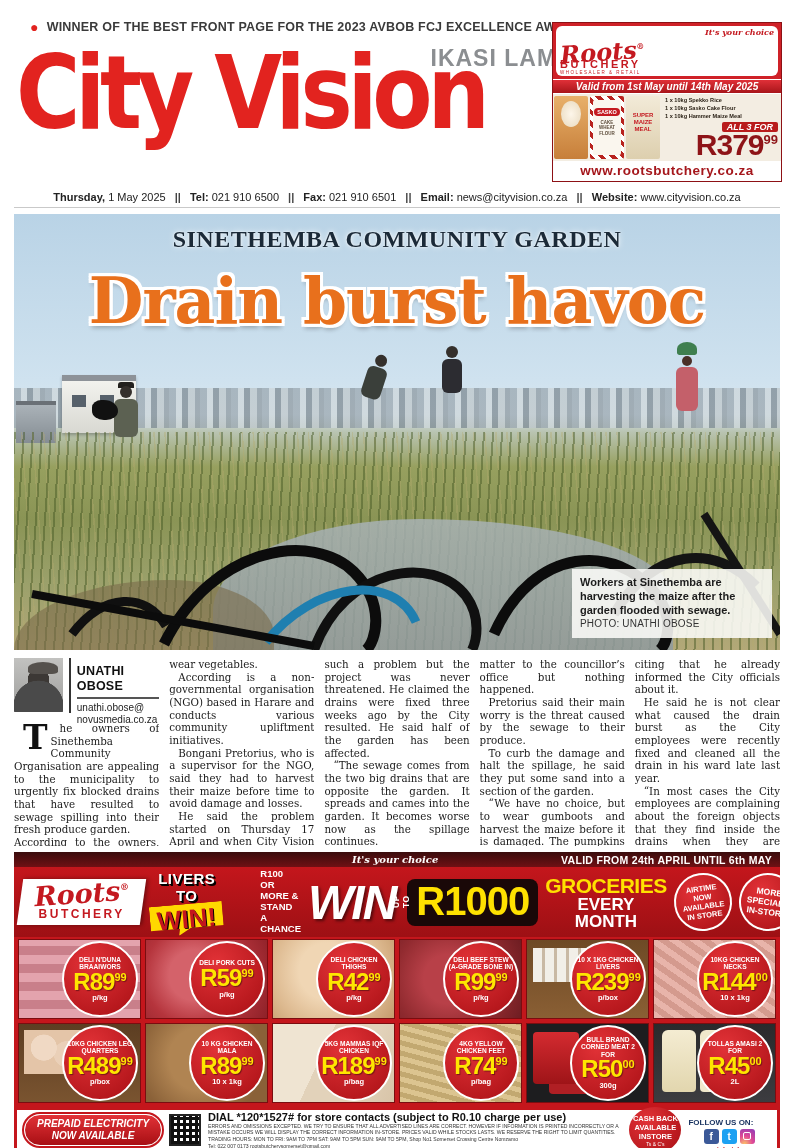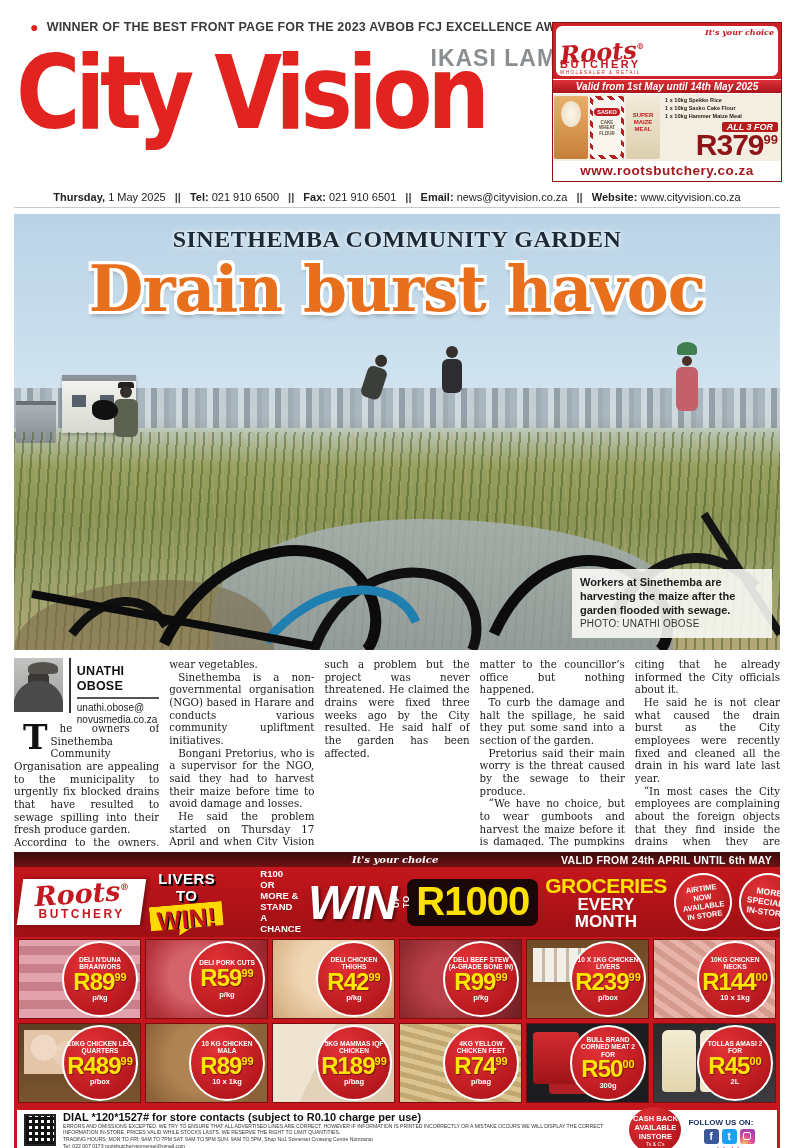--- a/index.html
+++ b/index.html
@@ -69,21 +69,21 @@
   .p-body { width:24px; height:38px; border-radius:6px; margin-top:1px; }
   .p1 .p-body { background:#5c6152; }
   .p1 .p-bag { position:absolute; left:-22px; top:18px; width:26px; height:20px; background:#111; border-radius:40% 60% 50% 50%; }
   .p2 { transform:rotate(18deg); }
   .p2 .p-body { background:#3a3f3a; width:20px; height:32px; }
   .p3 .p-body { background:#2c2c31; width:20px; height:34px; }
   .p4 .p-bucket { width:20px; height:13px; background:#3f7f4f; border-radius:50% 50% 20% 20%; margin:0 auto 1px; }
   .p4 .p-head { background:#4a3028; width:10px; height:10px; }
   .p4 .p-body { background:#c4606a; width:22px; height:44px; }
   .kicker { position:absolute; top:12px; left:0; right:0; text-align:center; font-family:"Liberation Serif", serif; font-weight:bold; font-size:24px; letter-spacing:.5px; color:#1b2a38; text-shadow:0 0 6px rgba(255,255,255,.9), 0 0 2px rgba(255,255,255,.9); }
-  .headline { position:absolute; top:38px; left:0; right:0; text-align:center; font-family:"DejaVu Serif", serif; font-weight:bold; font-size:63px; color:#e8701c; letter-spacing:-1px; white-space:nowrap;
+  .headline { position:absolute; top:50px; left:0; right:0; text-align:center; font-family:"DejaVu Serif", serif; font-weight:bold; font-size:63px; color:#e8701c; letter-spacing:-1px; white-space:nowrap;
     text-shadow:-3px -3px 0 #fff,3px -3px 0 #fff,-3px 3px 0 #fff,3px 3px 0 #fff,0 -3px 0 #fff,0 3px 0 #fff,-3px 0 0 #fff,3px 0 0 #fff, 0 5px 4px rgba(0,0,0,.25); }
   .caption-box { position:absolute; right:8px; bottom:12px; width:200px; background:rgba(252,252,248,.88); padding:7px 8px; font-size:11px; line-height:1.25; color:#1c1c1c; font-weight:bold; }
   .caption-box .credit { font-weight:normal; font-size:10px; color:#333; letter-spacing:.2px; }
 
   
   .article { margin:8px 14px 0; display:flex; gap:10px; height:188px; overflow:hidden; }
   .col { flex:1; font-family:"DejaVu Serif", serif; font-size:10.3px; line-height:1.23; color:#1a1a1a; text-align:justify; overflow:hidden; }
   .col p { text-indent:9px; margin:0; }
   .col p:first-child { text-indent:0; }
   .byline { display:flex; gap:6px; height:56px; margin-bottom:8px; border-bottom:1px solid #fff; }
@@ -292,31 +292,32 @@
           </div>
         </div>
       </div>
       <p><span class="dropcap">T</span><span>he owners of Sinethemba Community Organisation are appealing to the municipality to urgently fix blocked drains that have resulted to sewage spilling into their fresh produce garden.</span></p>
       <div id="col1">
           <p>According to the owners, the damage has made the site inaccessible and caused some damage to</p>
         </div>
     </div>
     <div class="col" id="col2">
         <p>wear vegetables.</p>
-        <p>Sinethemba is a non-governmental organisation (NGO) based in Harare and conducts various community upliftment initiatives.</p>
+        <p>According is a non-governmental organisation (NGO) based in Harare and conducts various community upliftment initiatives.</p>
         <p>Bongani Pretorius, who is a supervisor for the NGO, said they had to harvest their maize before time to avoid damage and losses.</p>
         <p>He said the problem started on Thursday 17 April and when City Vision visited the project on Friday 25 April, the garden was still covered in sewage.</p>
       </div>
     <div class="col" id="col3">
         <p>such a problem but the project was never threatened. He claimed the drains were fixed three weeks ago by the City resulted. He said half of the garden has been affected.</p>
+        <p>“The sewage comes from the two big drains that are opposite the garden. It spreads and cames into the garden. It becomes worse now as the spillage continues.</p>
       </div>
     <div class="col" id="col4">
         <p>matter to the councillor’s office but nothing happened.</p>
+        <p>Pretorius said their main worry is the threat caused by the sewage to their produce.</p>
         <p>To curb the damage and halt the spillage, he said they put some sand into a section of the garden.</p>
-        <p>Pretorius said their main worry is the threat caused by the sewage to their produce.</p>
         <p>“We have no choice, but to wear gumboots and harvest the maize before it is damaged. The pumpkins and beans are also affected by the incident,” he said.</p>
       </div>
     <div class="col" id="col5">
         <p>citing that he already informed the City officials about it.</p>
         <p>He said he is not clear what caused the drain burst as the City employees were recently fixed and cleaned all the drain in his ward late last year.</p>
         <p>“In most cases the City employees are complaining about the foreign objects that they find inside the drains when they are cleaning them. I suspect maybe there is something that is inside the drains,” said Gabuza, adding that he will make the City officials fix the drain.</p>
       </div>
   </div>
 
   <div class="bottom-ad">
@@ -465,20 +466,24 @@
     <div class="cell">
       <div class="cellphoto ph-amasi"></div>
       <div class="badge">
         <div class="pname">TOLLAS AMASI 2 FOR</div>
         <div class="price"><span>R45</span><sup>00</sup></div>
         <div class="unit">2L</div>
       </div>
     </div>
   </div>
     <div class="ba-info">
+      <div class="pill">
+        <div>PREPAID ELECTRICITY</div>
+        <div>NOW AVAILABLE</div>
+      </div>
       <div class="qr"></div>
       <div class="fineprint">
         <div class="fp-dial">DIAL *120*1527# for store contacts (subject to R0.10 charge per use)</div>
         <div class="fp-small">ERRORS AND OMISSIONS EXCEPTED. WE TRY TO ENSURE THAT ALL ADVERTISED LINES ARE CORRECT. HOWEVER IF INFORMATION IS PRINTED INCORRECTLY OR A MISTAKE OCCURS WE WILL DISPLAY THE CORRECT INFORMATION IN-STORE. PRICES VALID WHILE STOCKS LASTS. WE RESERVE THE RIGHT TO LIMIT QUANTITIES.</div>
         <div class="fp-small">TRADING HOURS: MON TO FRI: 9AM TO 7PM SAT: 9AM TO 5PM SUN: 9AM TO 5PM, Shop No1 Somerset Crossing Centre Nomzamo</div>
         <div class="fp-small">Tel: 022 007 0173 rootsbutcherysomerset@gmail.com</div>
       </div>
       <div class="cashback">
         <div id="cashback-lines">
             <div>CASH BACK</div>

